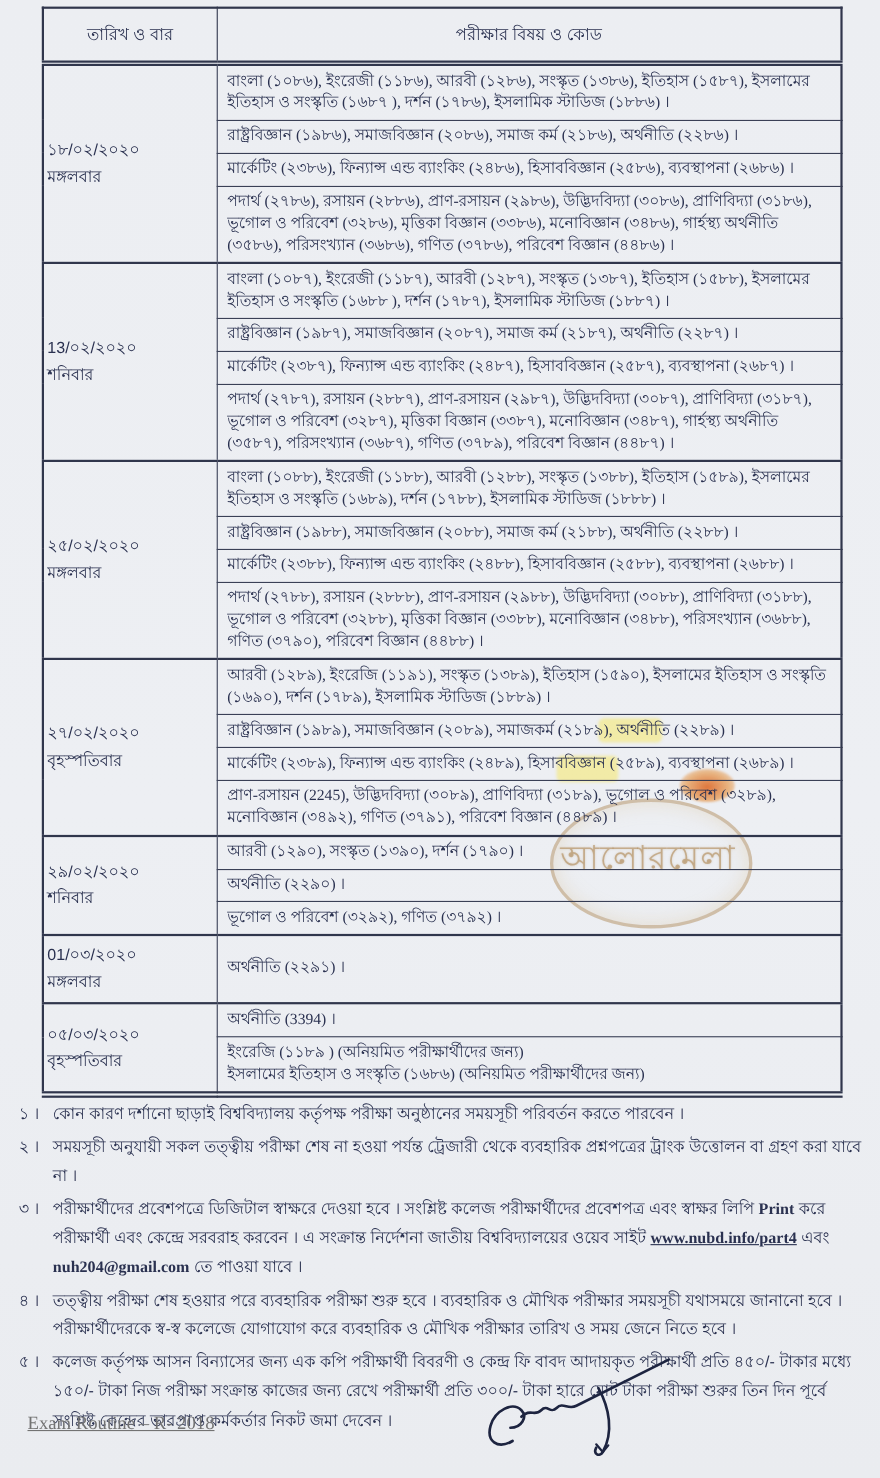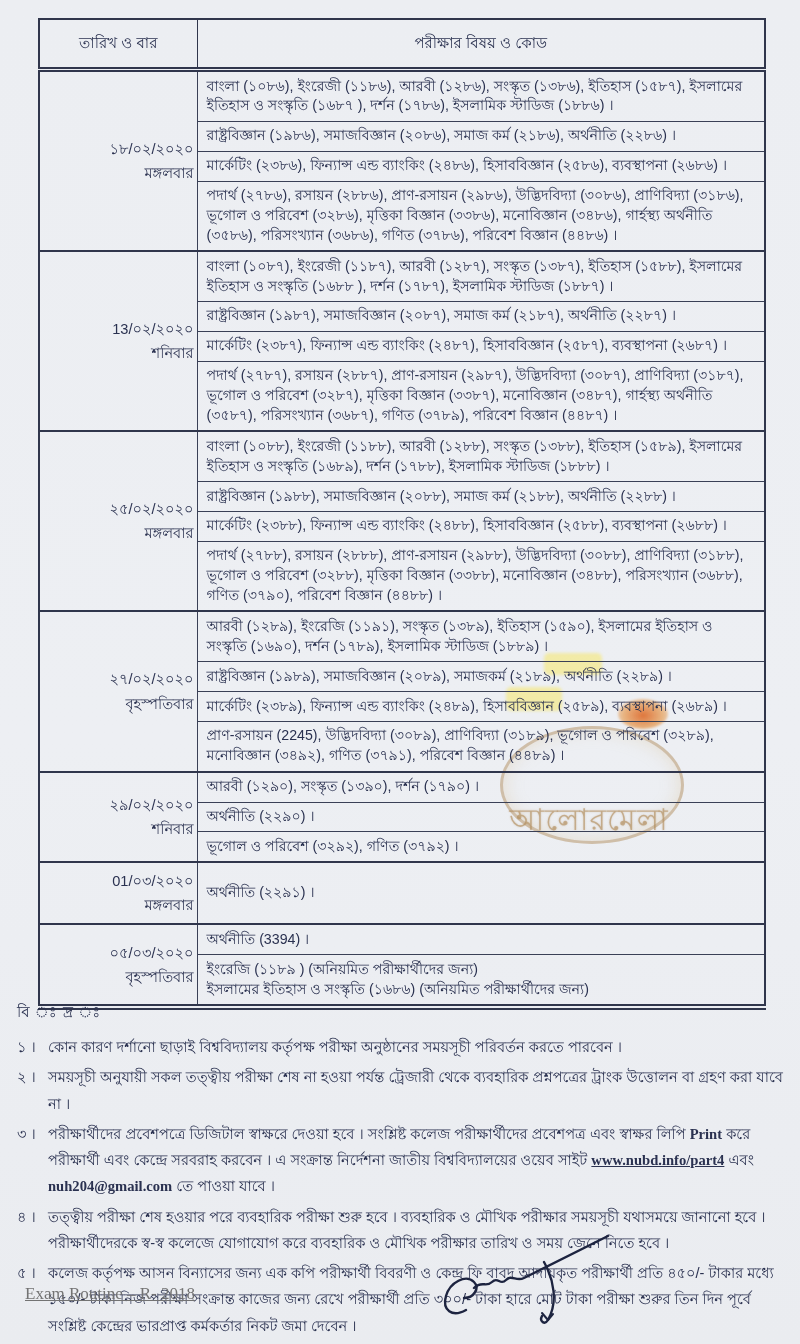--- a/index.html
+++ b/index.html
@@ -12,49 +12,48 @@
   
   .wm-circle{
     position:absolute;left:500px;top:726px;width:178px;height:112px;
     border:3px solid rgba(178,142,94,.5);border-radius:50%;z-index:0;
     box-shadow:inset 0 0 18px rgba(215,190,140,.35);
   }
   .wm-text{
     position:absolute;left:500px;top:756px;width:178px;text-align:center;
     font-size:30px;letter-spacing:1px;color:rgba(178,142,94,.6);z-index:0;
     text-shadow:0 0 2px rgba(178,142,94,.4);
-    margin-top:40px;
   }
   .wm-sun{
     position:absolute;left:618px;top:699px;width:50px;height:30px;border-radius:50%;
     background:radial-gradient(ellipse at 50% 55%,rgba(221,104,40,.9) 0%,rgba(228,140,52,.6) 55%,rgba(228,140,52,0) 100%);
     filter:blur(1px);z-index:0;
   }
   .wm-hl{position:absolute;background:rgba(246,232,104,.55);border-radius:5px;filter:blur(1.5px);z-index:0;}
   .wm-hl.a{left:544px;top:653px;width:58px;height:22px;}
   .wm-hl.b{left:506px;top:687px;width:56px;height:24px;}
   
   table.routine{
-    position:absolute;left:38px;top:18px;width:728px;z-index:1;
+    position:absolute;left:38px;top:6px;width:728px;z-index:1;
     border-collapse:collapse;table-layout:fixed;
     font-size:14.2px;
     border:2.6px solid #30364c;
     border-bottom:6px double #30364c;
     background:transparent;
   }
   table.routine col.c1{width:158px;}
   table.routine th{
     border:1.4px solid #30364c;border-bottom:5px double #30364c;
     font-weight:400;font-size:15px;padding:11px 4px;color:#2a3150;
   }
   table.routine td{border:1.3px solid #3a4056;vertical-align:middle;}
   tr.grp td{border-top:2.5px solid #30364c;}
-  td.datec{text-align:right;padding:6px 3px;}
+  td.datec{text-align:left;padding:6px 3px;}
   td.datec .dt,td.datec .dy{line-height:1.65;font-size:14.6px;}
-  td.subj{padding:4.5px 9px;line-height:1.4;}
+  td.subj{padding:4.5px 9px;line-height:1.4;font-family:Liberation Serif, serif;}
   td.subj.pre{white-space:pre-line;margin-left:15px;}
   
   #notes{position:absolute;left:17px;top:1000px;width:770px;z-index:1;font-size:14.6px;}
   #notes .nhead{margin-bottom:9px;font-size:15px;letter-spacing:1px;}
   .note{display:flex;margin-bottom:4px;line-height:1.8;}
   .note .num{flex:0 0 31px;}
   .note .body{flex:1;}
   .b-serif{font-family:"Liberation Serif",serif;font-weight:bold;}
   .u{text-decoration:underline;}
   
@@ -184,21 +183,20 @@
       <td class="subj">অর্থনীতি (3394) ।</td>
     </tr>
     <tr>
         <td class="subj pre">ইংরেজি (১১৮৯ ) (অনিয়মিত পরীক্ষার্থীদের জন্য)
 ইসলামের ইতিহাস ও সংস্কৃতি (১৬৮৬) (অনিয়মিত পরীক্ষার্থীদের জন্য)</td>
       </tr>
   </tbody>
 </table>
 
 <div id="notes">
-  <div class="nhead">বি ঃ দ্র ঃ</div>
 
   <div class="note">
     <span class="num">১ ।</span>
     <span class="body">কোন কারণ দর্শানো ছাড়াই বিশ্ববিদ্যালয় কর্তৃপক্ষ পরীক্ষা অনুষ্ঠানের সময়সূচী পরিবর্তন করতে পারবেন ।</span>
   </div>
 
   <div class="note">
     <span class="num">২ ।</span>
     <span class="body">সময়সূচী অনুযায়ী সকল তত্ত্বীয় পরীক্ষা শেষ না হওয়া পর্যন্ত ট্রেজারী থেকে ব্যবহারিক প্রশ্নপত্রের ট্রাংক উত্তোলন বা গ্রহণ করা যাবে না ।</span>
   </div>

